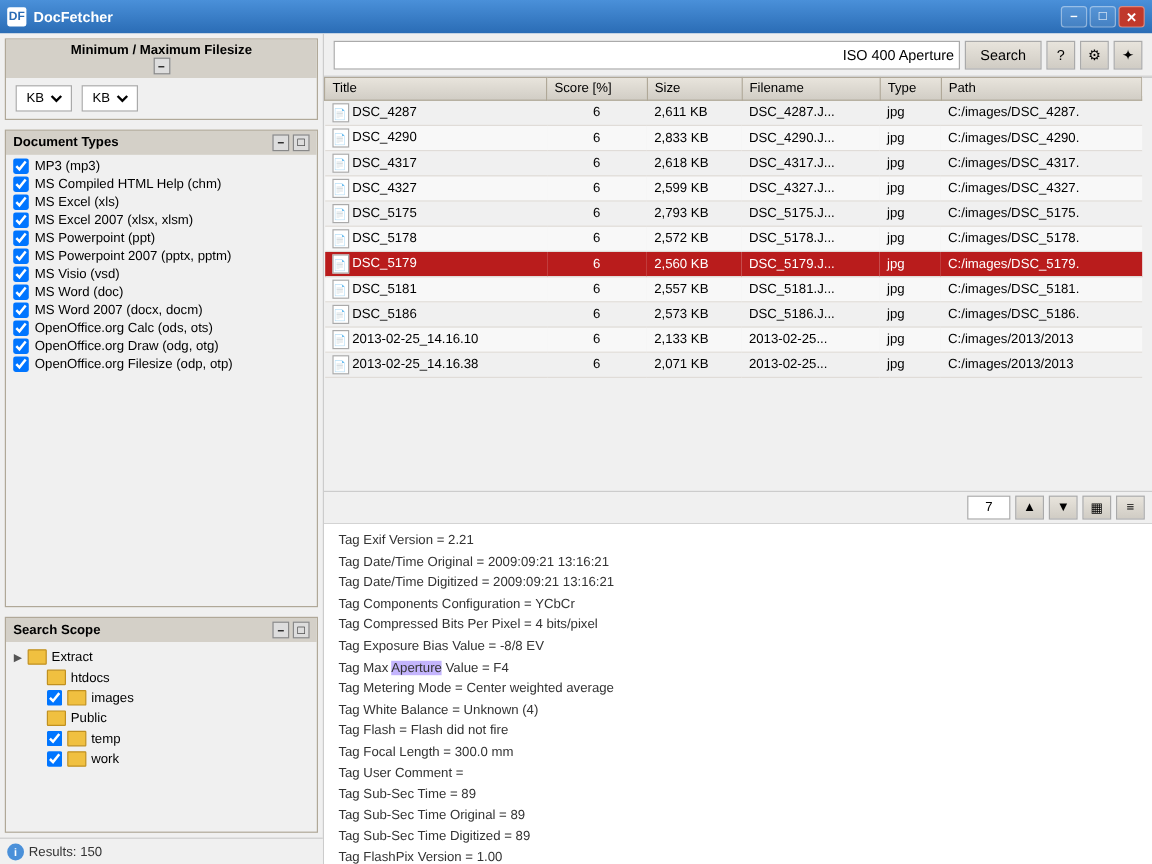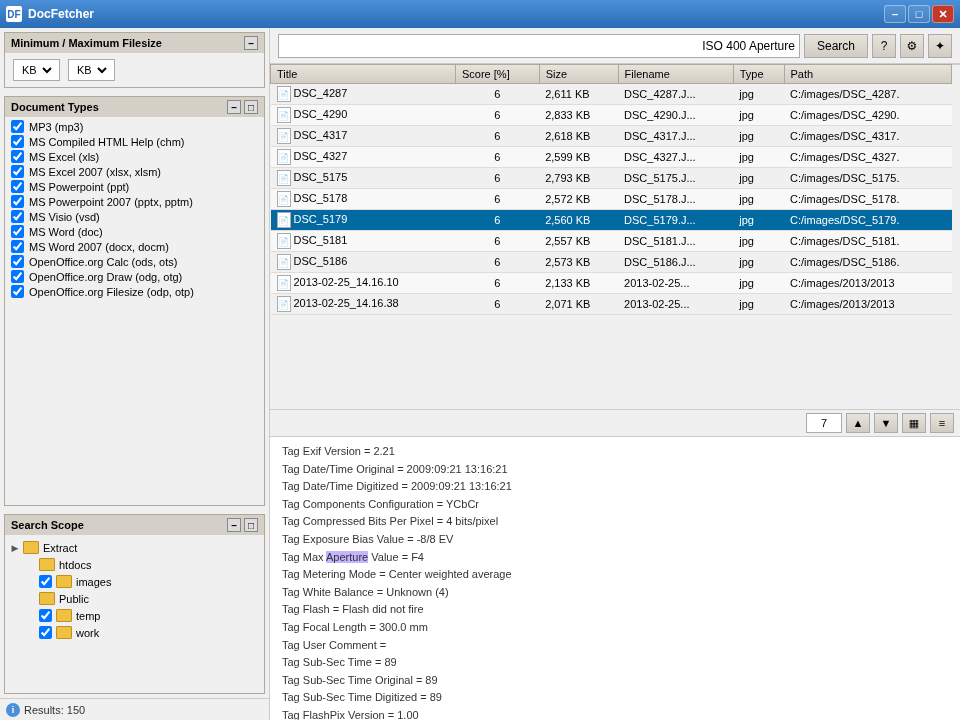--- a/index.html
+++ b/index.html
@@ -23,21 +23,21 @@
     .titlebar-btn { width: 22px; height: 18px; display: flex; align-items: center; justify-content: center; border: 1px solid rgba(255,255,255,0.4); border-radius: 3px; color: white; font-size: 11px; cursor: pointer; background: rgba(255,255,255,0.1); }
     .titlebar-btn.close { background: #c0392b; }
 
     
     .main-container { display: flex; width: 960px; height: 692px; background: #f0f0f0; }
 
     
     .left-panel { width: 270px; height: 692px; background: #f0f0f0; border-right: 1px solid #ccc; display: flex; flex-direction: column; }
 
     .filesize-section { border: 1px solid #b0a898; margin: 4px; }
-    .filesize-header { background: #d4d0c8; padding: 3px 6px; display: flex; align-items: center; justify-content: space-between; font-size: 11px; font-weight: bold; }
+    .filesize-header { background: #d4d0c8; padding: 3px 6px; display: flex; align-items: center; justify-content: space-between; font-size: 11px; font-weight: bold; flex-direction: column; }
     .filesize-controls { display: flex; align-items: center; gap: 8px; padding: 6px 8px; }
     .filesize-dropdown { display: flex; align-items: center; border: 1px solid #aaa; background: white; padding: 2px 4px; font-size: 11px; height: 22px; }
     .filesize-dropdown select { border: none; background: transparent; font-size: 11px; outline: none; }
 
     
     .doctypes-section { border: 1px solid #b0a898; margin: 4px; flex: 1; overflow: hidden; display: flex; flex-direction: column; }
     .doctypes-header { background: #d4d0c8; padding: 3px 6px; display: flex; align-items: center; justify-content: space-between; font-size: 11px; font-weight: bold; flex-shrink: 0; }
     .doctypes-list { overflow-y: auto; flex: 1; padding: 2px 0; }
     .doctype-item { display: flex; align-items: center; padding: 1px 6px; font-size: 11px; cursor: pointer; }
     .doctype-item input[type="checkbox"] { margin-right: 5px; width: 13px; height: 13px; }
@@ -66,21 +66,21 @@
     .search-btn { background: linear-gradient(to bottom, #e8e4dc, #d0ccc4); border: 1px solid #aaa; padding: 2px 12px; font-size: 12px; cursor: pointer; height: 24px; }
     .search-toolbar-btn { width: 24px; height: 24px; background: linear-gradient(to bottom, #e8e4dc, #d0ccc4); border: 1px solid #aaa; display: flex; align-items: center; justify-content: center; cursor: pointer; font-size: 12px; }
 
     
     .results-section { flex: 1; display: flex; flex-direction: row; overflow: hidden; border-bottom: 1px solid #ccc; }
     table { width: 100%; border-collapse: collapse; font-size: 11px; }
     thead tr { background: linear-gradient(to bottom, #e8e4dc, #d0ccc4); }
     th { border: 1px solid #b0a898; padding: 3px 6px; text-align: left; font-weight: normal; font-size: 11px; white-space: nowrap; cursor: pointer; }
     td { border-bottom: 1px solid #e0dcd8; padding: 2px 6px; white-space: nowrap; font-size: 11px; }
     tr:nth-child(even) td { background: #f8f8f8; }
-    tr.selected td { background: #0369a1; color: white; }
+    tr.selected td { background: #b91c1c; color: white; }
     .file-icon { width: 14px; height: 16px; display: inline-block; border: 1px solid #aaa; background: white; font-size: 8px; text-align: center; line-height: 16px; margin-right: 3px; vertical-align: middle; }
 
     
     .detail-section { height: 310px; display: flex; flex-direction: column; }
     .detail-toolbar { display: flex; align-items: center; justify-content: flex-end; padding: 3px 6px; background: #f0f0f0; border-bottom: 1px solid #ccc; gap: 4px; }
     .detail-page-input { width: 36px; height: 20px; border: 1px solid #aaa; text-align: center; font-size: 11px; }
     .detail-nav-btn { width: 24px; height: 20px; background: linear-gradient(to bottom, #e8e4dc, #d0ccc4); border: 1px solid #aaa; display: flex; align-items: center; justify-content: center; cursor: pointer; font-size: 11px; }
     .detail-view-btn { width: 24px; height: 20px; background: linear-gradient(to bottom, #e8e4dc, #d0ccc4); border: 1px solid #aaa; display: flex; align-items: center; justify-content: center; cursor: pointer; font-size: 11px; }
     .detail-content { flex: 1; overflow-y: auto; padding: 6px 12px; background: white; font-size: 11px; line-height: 1.6; color: #333; }
     .detail-content .highlight { background: #c4b5fd; }

